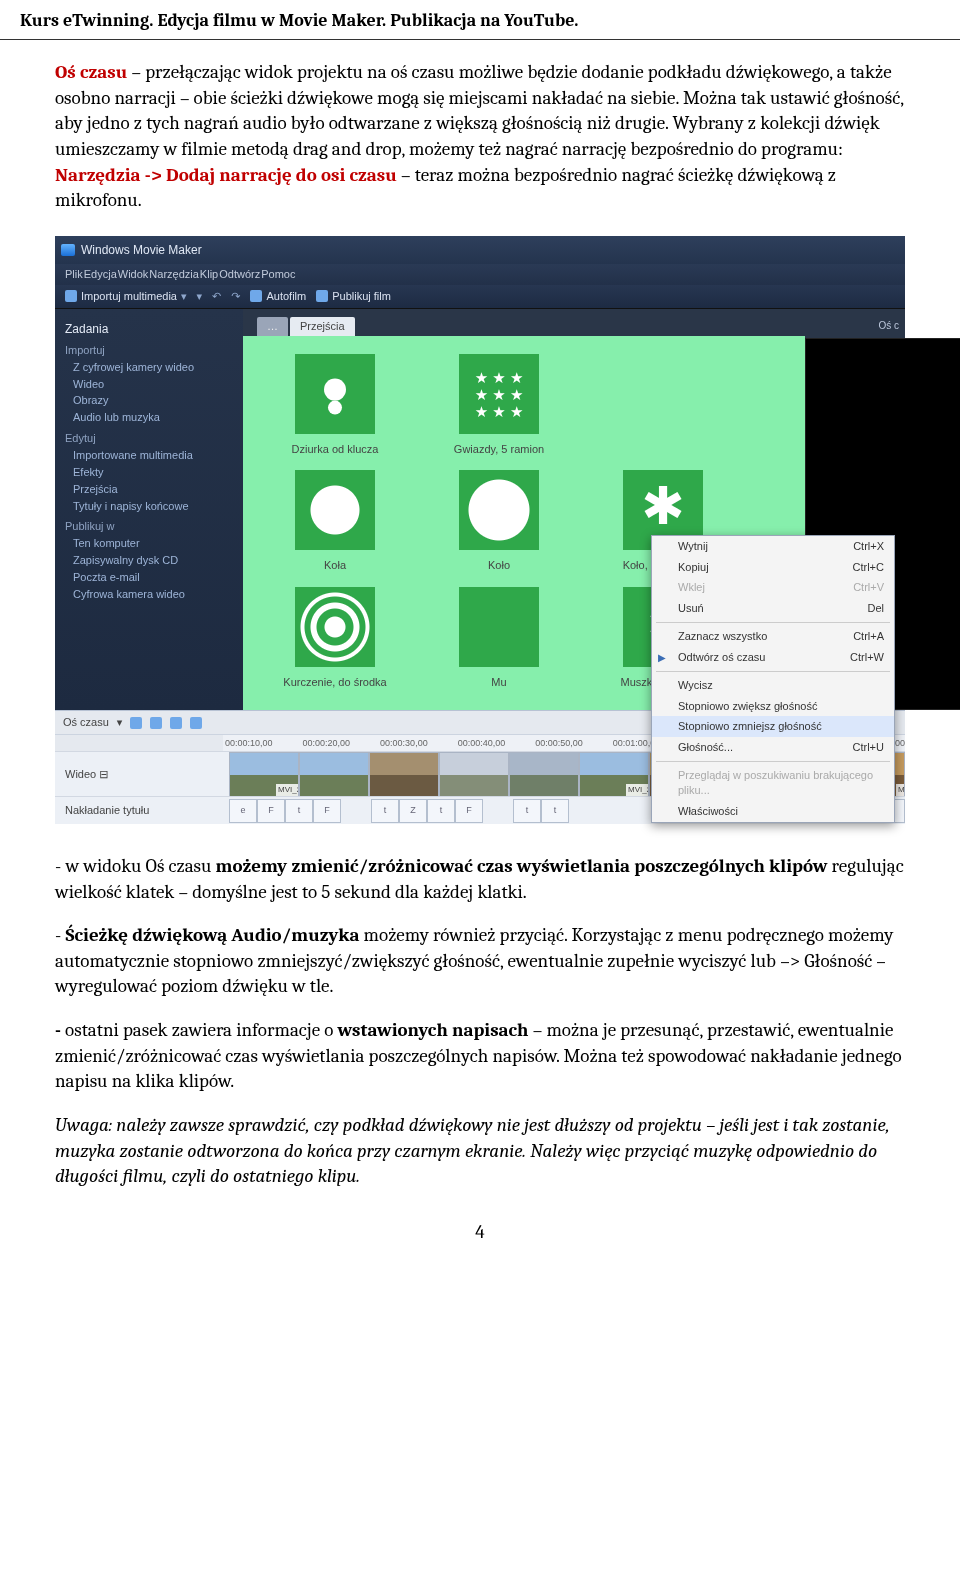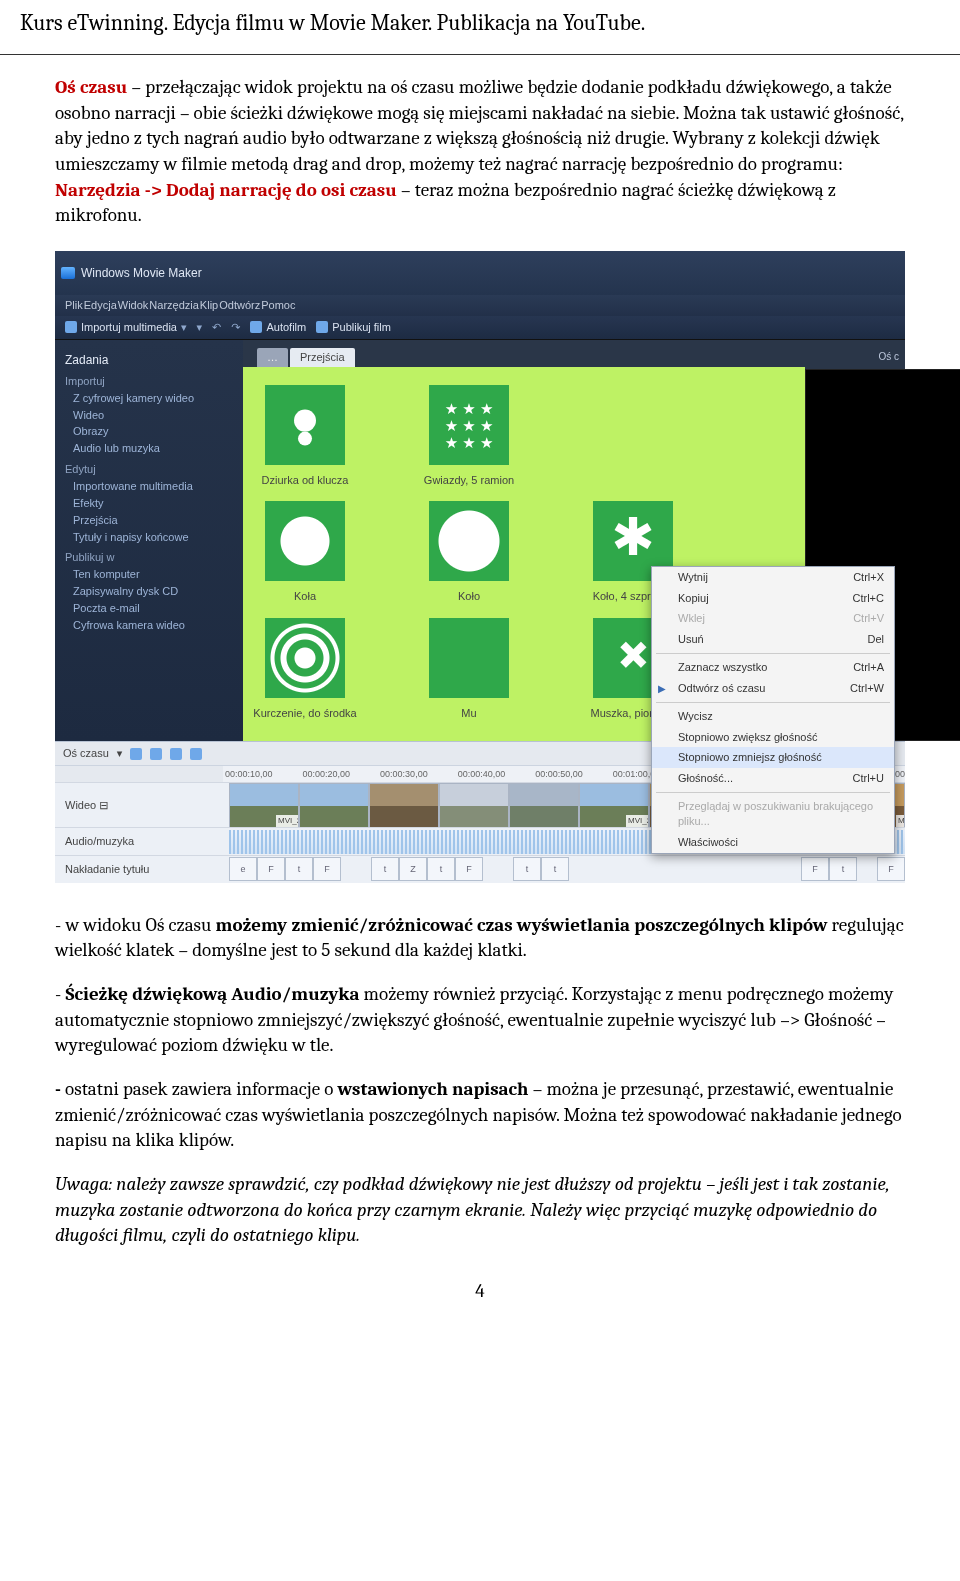--- a/index.html
+++ b/index.html
@@ -4,23 +4,24 @@
 <style>
   body {
     margin: 0;
     font-family: Cambria, Georgia, 'Times New Roman', serif;
     background: #fff;
     color: #000;
     width: 960px;
   }
   .page-header {
     border-bottom: 1px solid #333;
-    padding: 10px 20px 18px 20px;
-    font-size: 22px;
+    padding: 10px 20px 8px 20px;
+    font-size: 18px;
     margin-bottom: 20px;
+    font-weight: bold;
   }
   .content {
     padding: 0 55px 40px 55px;
     font-size: 19px;
     line-height: 1.35;
   }
   .content p {
     margin: 0 0 18px 0;
   }
   .red { color: #c00000; }
@@ -33,21 +34,21 @@
   .mm {
     background: linear-gradient(#2b3b58,#1f2e48);
     font-family: "Segoe UI", Tahoma, sans-serif;
     font-size: 11px;
     color: #cfd7e6;
     position: relative;
   }
   .mm .titlebar {
     background: linear-gradient(#2e3f5c,#24344e);
     display: flex; align-items: center;
-    padding: 14px 6px;
+    padding: 6px 6px;
     font-size: 12px;
     color: #dfe7f4;
   }
   .mm .titlebar .winicon {
     width: 14px; height: 12px; margin-right: 6px;
     background: linear-gradient(#63b3ff,#1a6fd6);
     border-radius: 2px;
   }
   .mm .menubar {
     background: linear-gradient(#2a3a55,#223049);
@@ -101,22 +102,22 @@
   .mm .tabs {
     display:flex; gap:0; margin-left:14px;
   }
   .mm .tab {
     background:#e6ebf2; color:#444; font-size:11px;
     padding:2px 10px; border-radius:2px 2px 0 0;
     margin-right:2px;
   }
   .mm .tab.inactive { background:#9aa5b8; color:#eee; }
   .mm .thumbs {
-    background:#bef264;
-    padding: 18px 14px 20px 2px;
+    background:#86efac;
+    padding: 18px 14px 20px 32px;
   }
   .mm .trow {
     display:flex; gap:44px;
     margin-bottom: 14px;
     align-items: flex-start;
   }
   .mm .tcell {
     width:120px;
     text-align:center;
     color:#444;
@@ -445,26 +446,20 @@
                 </div>
               <div class="clip">
                   <div class="sky" style="background:linear-gradient(#b89b62 50%,#7a5e3e 50%);"></div>
                 </div>
               <div class="clip" style="margin-left:auto;width:54px;">
                   <div class="sky" style="background:linear-gradient(#c49a5e 50%,#7a5b3a 50%);"></div>
                   <div class="lbl">MVI</div>
                 </div>
             </div>
           </div>
-        </div>
-        <div class="track audio">
-          <div class="tlabel">Audio/muzyka</div>
-          <div class="tcontent">
-              <div class="wave"></div>
-            </div>
         </div>
         <div class="track title">
           <div class="tlabel">Nakładanie tytułu</div>
           <div class="tcontent">
             <div class="title-seg">
               <div class="tseg">e</div>
               <div class="tseg">F</div>
               <div class="tseg">t</div>
               <div class="tseg">F</div>
               <div class="tseg" style="margin-left:30px;">t</div>

